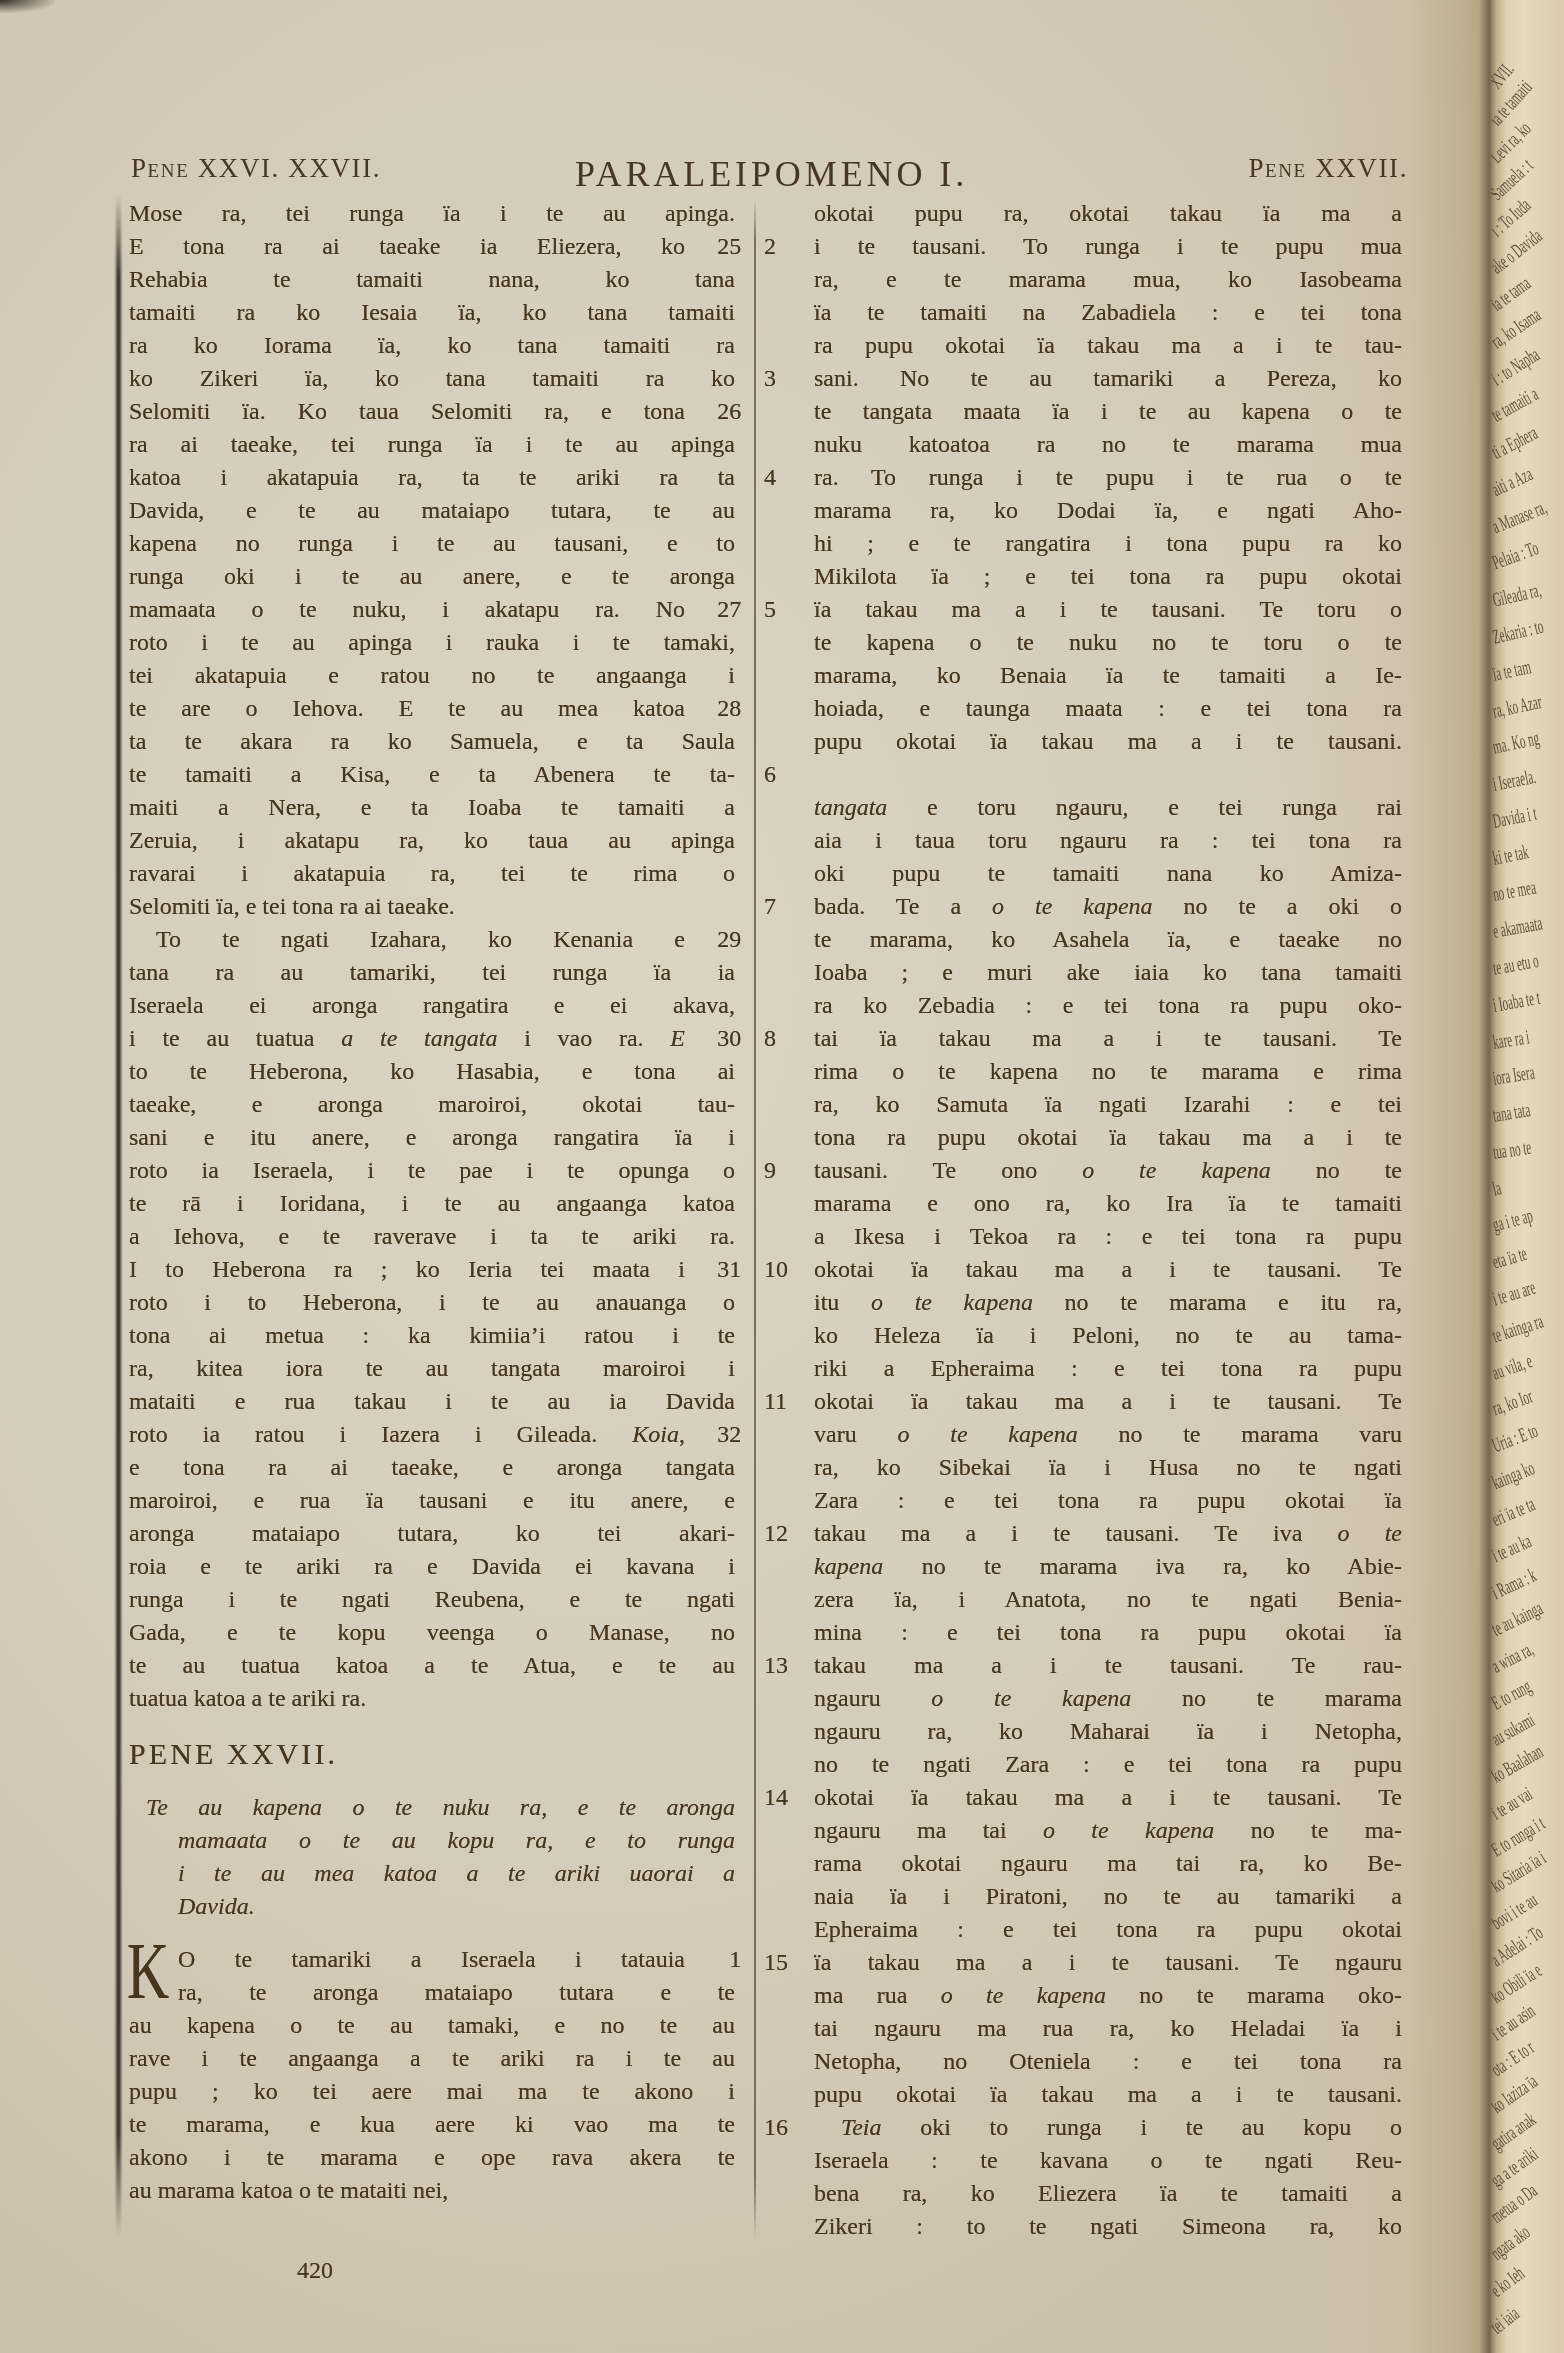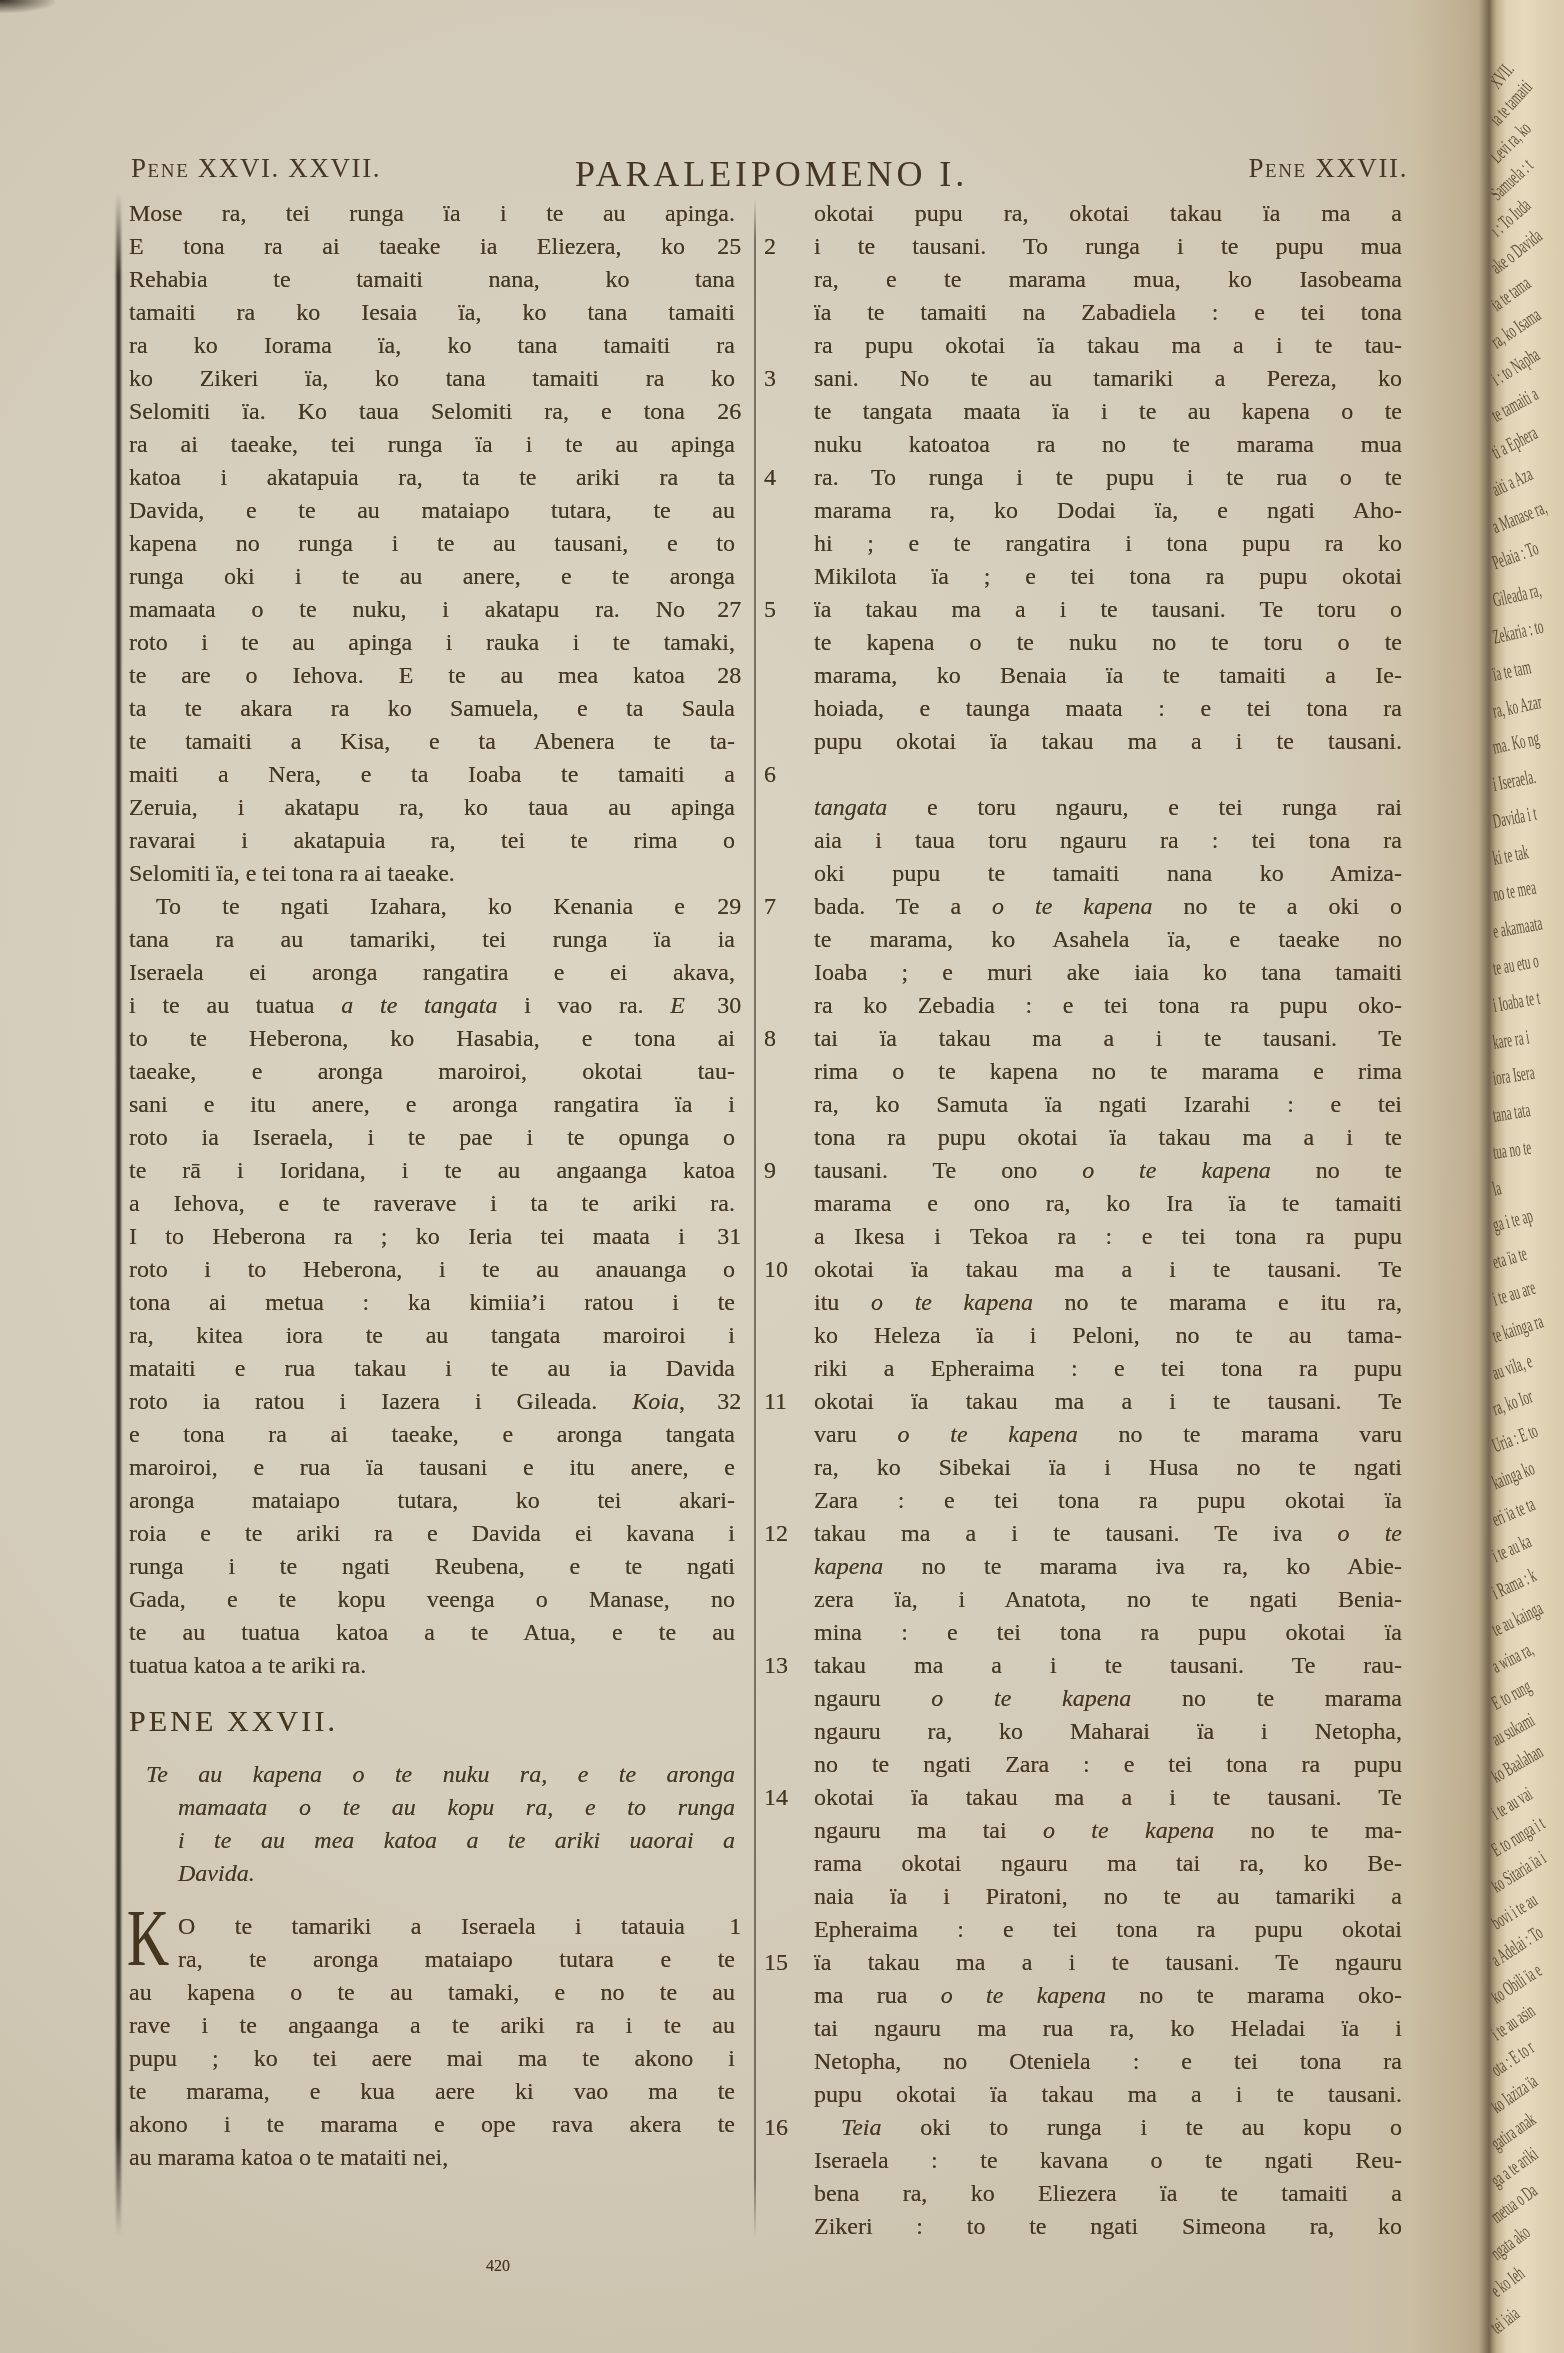--- a/index.html
+++ b/index.html
@@ -47,22 +47,22 @@
   .vnum{position:absolute;top:0;font-size:24px;font-style:normal;}
   #col-left .line{padding-right:0;}
   #col-left .line.hasv{padding-right:50px;}
   #col-left .vnum{right:-6.3px;}
   #col-right .vnum{left:-50px;width:23.5px;text-align:right;}
   .cap{position:absolute;left:-1.6px;top:-3.1px;font-size:81px;line-height:63px;
        transform:scaleX(.72);transform-origin:left top;letter-spacing:0;}
   #divider{position:absolute;left:754px;top:199px;width:1.6px;height:2039px;
        background:linear-gradient(180deg, rgba(62,50,38,0) 0%, rgba(62,50,38,.6) 2%,
          rgba(62,50,38,.6) 97%, rgba(62,50,38,0) 100%);}
-  #page-num{position:absolute;left:291px;top:2257px;width:219px;text-align:right;
-       font-size:16px;color:#44361f;text-shadow:0 0 0.5px rgba(68,54,33,.65);}
+  #page-num{position:absolute;left:297px;top:2257px;width:219px;text-align:left;
+       font-size:24px;color:#44361f;text-shadow:0 0 0.5px rgba(68,54,33,.65);}
 </style>
 </head>
 <body>
 
 <div id="page">
   <div id="fold-shade"></div>
   <div id="fold-crease"></div>
   <div id="edge-page">
       <div class="frag" style="top: 74px; transform: rotate(-50deg) scaleX(0.55);">XVII.</div>
       <div class="frag" style="top: 111px; transform: rotate(-48deg) scaleX(0.55);">ïa te tamaiti</div>
@@ -144,20 +144,21 @@
       <div class="line"><span class="lt"><span>ra ko Iorama ïa, ko tana tamaiti ra</span></span></div>
       <div class="line"><span class="lt"><span>ko Zikeri ïa, ko tana tamaiti ra ko</span></span></div>
       <div class="line hasv"><span class="vnum">26</span><span class="lt"><span>Selomiti ïa. Ko taua Selomiti ra, e tona</span></span></div>
       <div class="line"><span class="lt"><span>ra ai taeake, tei runga ïa i te au apinga</span></span></div>
       <div class="line"><span class="lt"><span>katoa i akatapuia ra, ta te ariki ra ta</span></span></div>
       <div class="line"><span class="lt"><span>Davida, e te au mataiapo tutara, te au</span></span></div>
       <div class="line"><span class="lt"><span>kapena no runga i te au tausani, e to</span></span></div>
       <div class="line"><span class="lt"><span>runga oki i te au anere, e te aronga</span></span></div>
       <div class="line hasv"><span class="vnum">27</span><span class="lt"><span>mamaata o te nuku, i akatapu ra. No</span></span></div>
       <div class="line"><span class="lt"><span>roto i te au apinga i rauka i te tamaki,</span></span></div>
+      <div class="line"><span class="lt"><span>tei akatapuia e ratou no te angaanga i</span></span></div>
       <div class="line hasv"><span class="vnum">28</span><span class="lt"><span>te are o Iehova. E te au mea katoa</span></span></div>
       <div class="line"><span class="lt"><span>ta te akara ra ko Samuela, e ta Saula</span></span></div>
       <div class="line"><span class="lt"><span>te tamaiti a Kisa, e ta Abenera te ta-</span></span></div>
       <div class="line"><span class="lt"><span>maiti a Nera, e ta Ioaba te tamaiti a</span></span></div>
       <div class="line"><span class="lt"><span>Zeruia, i akatapu ra, ko taua au apinga</span></span></div>
       <div class="line"><span class="lt"><span>ravarai i akatapuia ra, tei te rima o</span></span></div>
       <div class="line nj"><span class="lt"><span>Selomiti ïa, e tei tona ra ai taeake.</span></span></div>
       <div class="line hasv" style="padding-left: 27px;"><span class="vnum">29</span><span class="lt"><span>To te ngati Izahara, ko Kenania e</span></span></div>
       <div class="line"><span class="lt"><span>tana ra au tamariki, tei runga ïa ia</span></span></div>
       <div class="line"><span class="lt"><span>Iseraela ei aronga rangatira e ei akava,</span></span></div>

